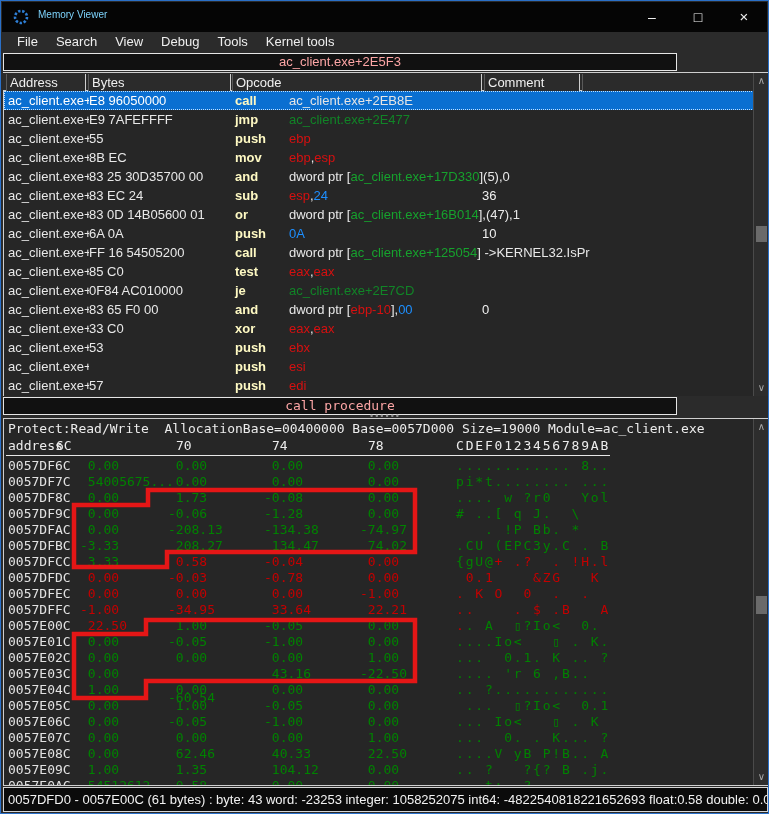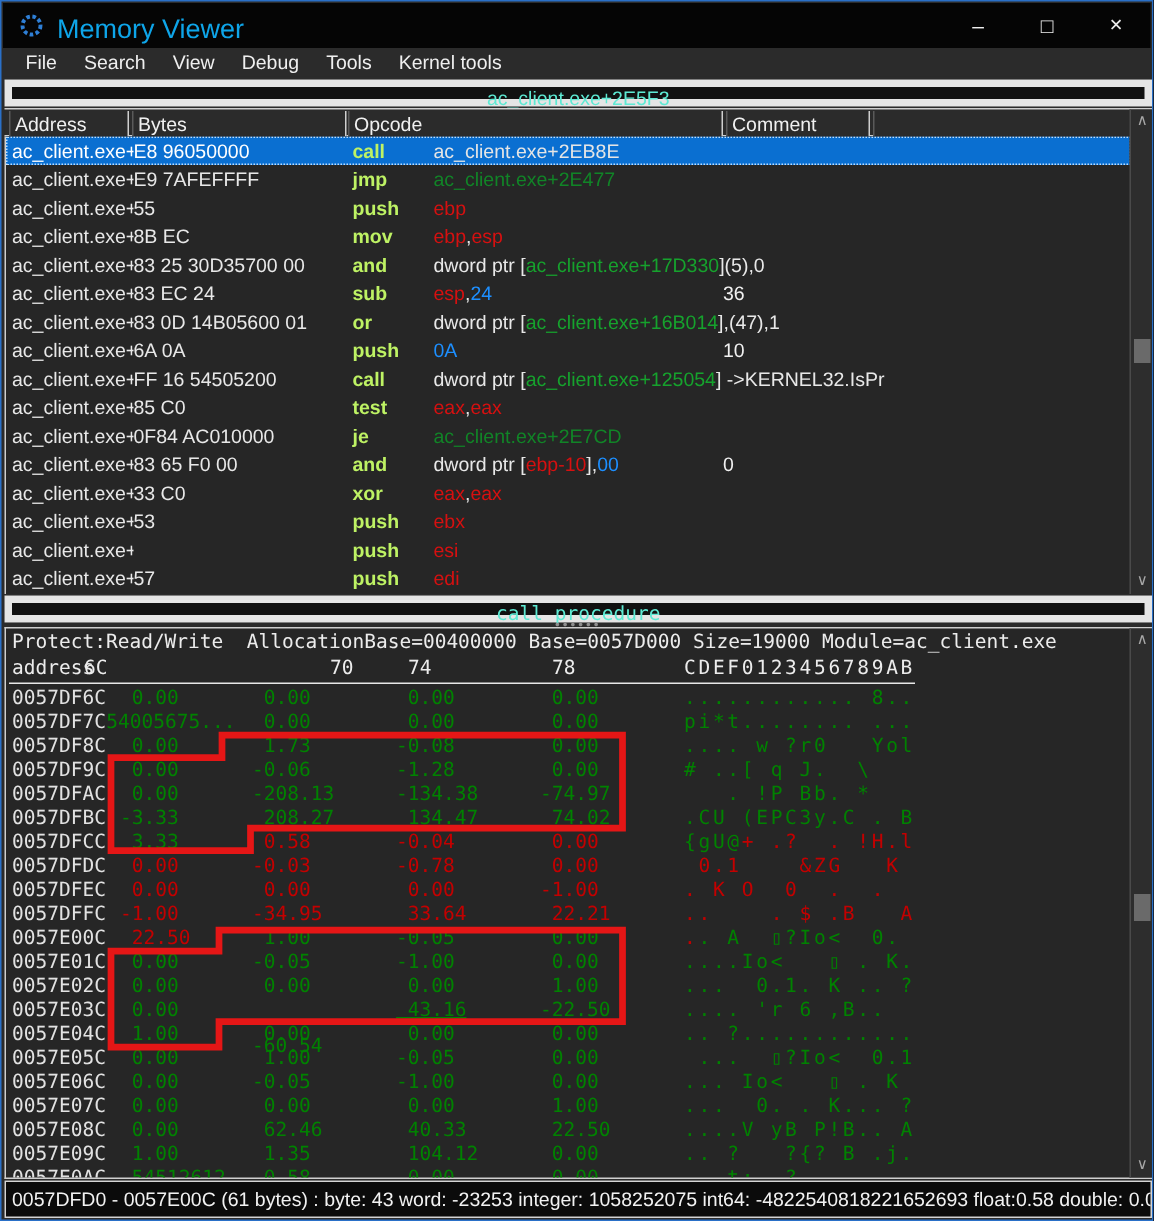--- a/index.html
+++ b/index.html
@@ -5,40 +5,40 @@
   * { margin:0; padding:0; box-sizing:border-box; }
   html,body { background:#000; }
   body { font-family:"Liberation Sans", sans-serif; }
   .window {
     position:relative; width:769px; height:814px;
     background:#2b2b2b; border:1px solid #2a70c8; overflow:hidden;
   }
   
   .titlebar { position:absolute; left:1px; top:1px; right:1px; height:30px; background:#050505; }
   .app-icon { position:absolute; left:11px; top:7px; width:16px; height:16px; }
-  .win-title { position:absolute; left:36px; top:7px; color:#0ea5e9; font-size:18px; }
+  .win-title { position:absolute; left:36px; top:7px; color:#7dd3fc; font-size:10px; }
   .winbtn { position:absolute; top:0; width:46px; height:30px; color:#eee; text-align:center; line-height:30px; font-size:14px; }
   .btn-min { right:92px; } .btn-max { right:46px; } .btn-close { right:0; font-size:15px; }
   
   .menubar { position:absolute; left:1px; top:31px; right:1px; height:19px; background:#2b2b2b; display:flex; align-items:center; }
   .menu-item { color:#efefef; font-size:13px; padding:0 9px; height:19px; line-height:19px; }
   .menu-item:first-child { padding-left:15px; }
   
-  .bar { position:absolute; left:2px; width:765px; background:#111; border:5px solid #e5e5e5; color:#5eead4; text-align:center; font-size:13px; line-height:16px; }
+  .bar { position:absolute; left:2px; width:674px; background:#111; border:1px solid #e5e5e5; color:#fca5a5; text-align:center; font-size:13px; line-height:16px; }
   .dis-title { top:52px; height:18px; }
   .dis-footer { top:396px; height:18px; font-family:"DejaVu Sans Mono", monospace; font-size:13px; }
   
   .dis-colhead { position:absolute; left:2px; top:71px; width:765px; height:19px; background:#2b2b2b; border-top:1px solid #cfcfcf; border-bottom:1px solid #cfcfcf; }
   .colcell { position:absolute; top:0; height:17px; border-right:1px solid #cfcfcf; border-left:1px solid #5a5a5a; color:#f0f0f0; font-size:13px; line-height:17px; padding-left:3px; background:#2b2b2b; }
   .dis-rows { position:absolute; left:2px; top:90px; width:751px; height:305px; background:#262626; border-left:1px solid #cfcfcf; overflow:hidden; }
   .drow { position:relative; height:19px; line-height:19px; font-size:13px; white-space:pre; }
   .drow.sel { background:#0a6fd1; outline:1px dotted #bfe0ff; outline-offset:-1px; }
   .d-addr { position:absolute; left:4px; width:81px; overflow:hidden; color:#e8e8e8; }
   .d-bytes { position:absolute; left:85px; width:142px; overflow:hidden; color:#e8e8e8; }
-  .d-mn { position:absolute; left:231px; color:#bef264; font-weight:bold;text-align:right; }
+  .d-mn { position:absolute; left:231px; color:#fef9c3; font-weight:bold;text-align:right; }
   .d-ops { position:absolute; left:285px; }
   .d-dec { position:absolute; left:478px; color:#f0f0f0; }
   .c-w{color:#e8e8e8} .c-r{color:#d61010} .c-g{color:#16a22d} .c-gd{color:#118427} .c-gb{color:#e5e5e5} .c-b{color:#1d8fff}
   .drow.sel .d-addr, .drow.sel .d-bytes { color:#fff; }
   
   .sbar { position:absolute; left:752px; width:15px; background:#2d2d2d; border-left:1px solid #4a4a4a; }
   .sb-dis { top:72px; height:323px; }
   .sb-mem { top:418px; height:366px; }
   .sb-arrow { position:absolute; left:0; width:15px; height:16px; color:#a8a8a8; font-size:10px; text-align:center; line-height:16px; }
   .sb-thumb { position:absolute; left:2px; width:11px; background:#6a6a6a; }
@@ -121,29 +121,29 @@
     <div class="sb-arrow" style="bottom:0">∨</div>
   </div>
 
   <div class="splitter">••••••</div>
 
   <div class="mem-panel">
     <div class="mem-info">Protect:Read/Write  AllocationBase=00400000 Base=0057D000 Size=19000 Module=ac_client.exe</div>
     <div class="mem-colrow" id="memcols">
         <span style="left: 4px;">address</span>
         <span style="left: 52px;">6C</span>
-        <span style="left: 172px; margin-left: 44px;">70</span>
+        <span style="left: 172px;">70</span>
         <span style="left: 268px;">74</span>
         <span style="left: 364px;">78</span>
         <span style="left: 452px; letter-spacing: 1.8px;">CDEF0123456789AB</span>
       </div>
     <div class="mem-underline"></div>
     <div class="mem-rows" id="memrows">
         <div class="mrow"><span class="m-addr">0057DF6C</span><span class="m-val m-g" style="left: 76px;"> 0.00</span><span class="m-val m-g" style="left: 164px;"> 0.00</span><span class="m-val m-g" style="left: 260px;"> 0.00</span><span class="m-val m-g" style="left: 356px;"> 0.00</span><span class="m-ascii"><span class="m-g">............ 8..</span></span></div>
-        <div class="mrow"><span class="m-addr">0057DF7C</span><span class="m-val m-g" style="left: 59px;"> 54005675...</span><span class="m-val m-g" style="left: 164px;"> 0.00</span><span class="m-val m-g" style="left: 260px;"> 0.00</span><span class="m-val m-g" style="left: 356px;"> 0.00</span><span class="m-ascii"><span class="m-g">pi*t........ ...</span></span></div>
+        <div class="mrow"><span class="m-addr">0057DF7C</span><span class="m-val m-g" style="left: 76px;"> 54005675...</span><span class="m-val m-g" style="left: 164px;"> 0.00</span><span class="m-val m-g" style="left: 260px;"> 0.00</span><span class="m-val m-g" style="left: 356px;"> 0.00</span><span class="m-ascii"><span class="m-g">pi*t........ ...</span></span></div>
         <div class="mrow"><span class="m-addr">0057DF8C</span><span class="m-val m-g" style="left: 76px;"> 0.00</span><span class="m-val m-g" style="left: 164px;"> 1.73</span><span class="m-val m-g" style="left: 260px;">-0.08</span><span class="m-val m-g" style="left: 356px;"> 0.00</span><span class="m-ascii"><span class="m-g">.... w ?r0   Yol</span></span></div>
         <div class="mrow"><span class="m-addr">0057DF9C</span><span class="m-val m-g" style="left: 76px;"> 0.00</span><span class="m-val m-g" style="left: 164px;">-0.06</span><span class="m-val m-g" style="left: 260px;">-1.28</span><span class="m-val m-g" style="left: 356px;"> 0.00</span><span class="m-ascii"><span class="m-g"># ..[ q J.  \</span></span></div>
         <div class="mrow"><span class="m-addr">0057DFAC</span><span class="m-val m-g" style="left: 76px;"> 0.00</span><span class="m-val m-g" style="left: 164px;">-208.13</span><span class="m-val m-g" style="left: 260px;">-134.38</span><span class="m-val m-g" style="left: 356px;">-74.97</span><span class="m-ascii"><span class="m-g">   . !P Bb. *</span></span></div>
         <div class="mrow"><span class="m-addr">0057DFBC</span><span class="m-val m-g" style="left: 76px;">-3.33</span><span class="m-val m-g" style="left: 164px;"> 208.27</span><span class="m-val m-g" style="left: 260px;"> 134.47</span><span class="m-val m-g" style="left: 356px;"> 74.02</span><span class="m-ascii"><span class="m-g">.CU (EPC3y.C . B</span></span></div>
         <div class="mrow"><span class="m-addr">0057DFCC</span><span class="m-val m-g" style="left: 76px;"> 3.33</span><span class="m-val m-r" style="left: 164px;"> 0.58</span><span class="m-val m-r" style="left: 260px;">-0.04</span><span class="m-val m-r" style="left: 356px;"> 0.00</span><span class="m-ascii"><span class="m-g">{gU@</span><span class="m-r">+ .?  . !H.l</span></span></div>
         <div class="mrow"><span class="m-addr">0057DFDC</span><span class="m-val m-r" style="left: 76px;"> 0.00</span><span class="m-val m-r" style="left: 164px;">-0.03</span><span class="m-val m-r" style="left: 260px;">-0.78</span><span class="m-val m-r" style="left: 356px;"> 0.00</span><span class="m-ascii"><span class="m-r"> 0.1    &amp;ZG   K</span></span></div>
         <div class="mrow"><span class="m-addr">0057DFEC</span><span class="m-val m-r" style="left: 76px;"> 0.00</span><span class="m-val m-r" style="left: 164px;"> 0.00</span><span class="m-val m-r" style="left: 260px;"> 0.00</span><span class="m-val m-r" style="left: 356px;">-1.00</span><span class="m-ascii"><span class="m-r">. K O  0  .  .</span></span></div>
         <div class="mrow"><span class="m-addr">0057DFFC</span><span class="m-val m-r" style="left: 76px;">-1.00</span><span class="m-val m-r" style="left: 164px;">-34.95</span><span class="m-val m-r" style="left: 260px;"> 33.64</span><span class="m-val m-r" style="left: 356px;"> 22.21</span><span class="m-ascii"><span class="m-r">..    . $ .B   A</span></span></div>
         <div class="mrow"><span class="m-addr">0057E00C</span><span class="m-val m-r" style="left: 76px;"> 22.50</span><span class="m-val m-g" style="left: 164px;"> 1.00</span><span class="m-val m-g" style="left: 260px;">-0.05</span><span class="m-val m-g" style="left: 356px;"> 0.00</span><span class="m-ascii"><span class="m-r">.</span><span class="m-g">. A  ▯?Io&lt;  0.</span></span></div>
         <div class="mrow"><span class="m-addr">0057E01C</span><span class="m-val m-g" style="left: 76px;"> 0.00</span><span class="m-val m-g" style="left: 164px;">-0.05</span><span class="m-val m-g" style="left: 260px;">-1.00</span><span class="m-val m-g" style="left: 356px;"> 0.00</span><span class="m-ascii"><span class="m-g">....Io&lt;   ▯ . K.</span></span></div>

